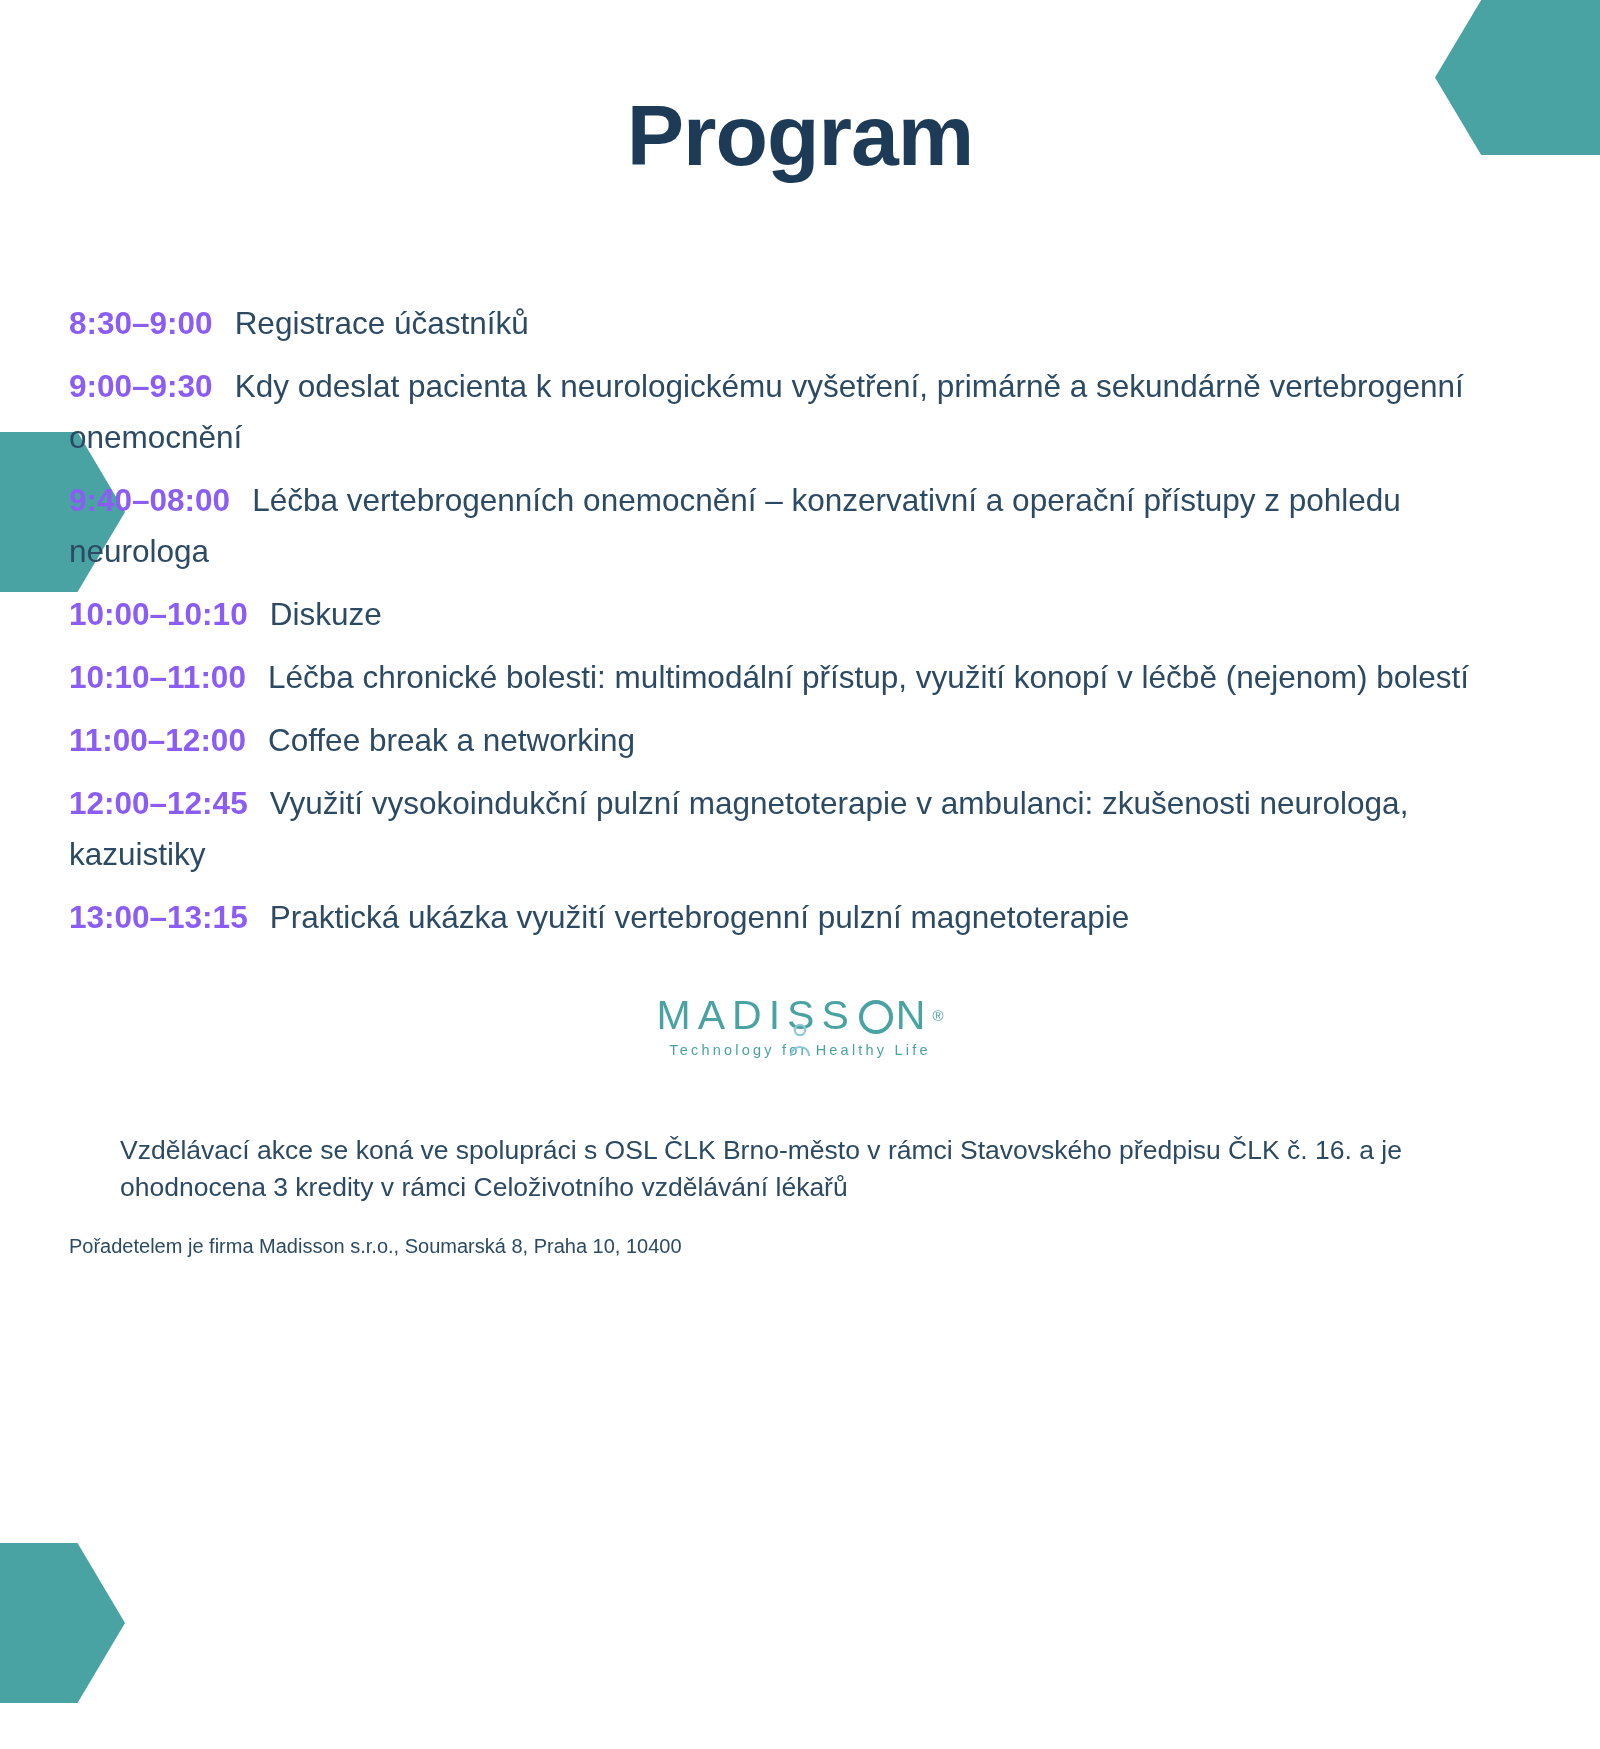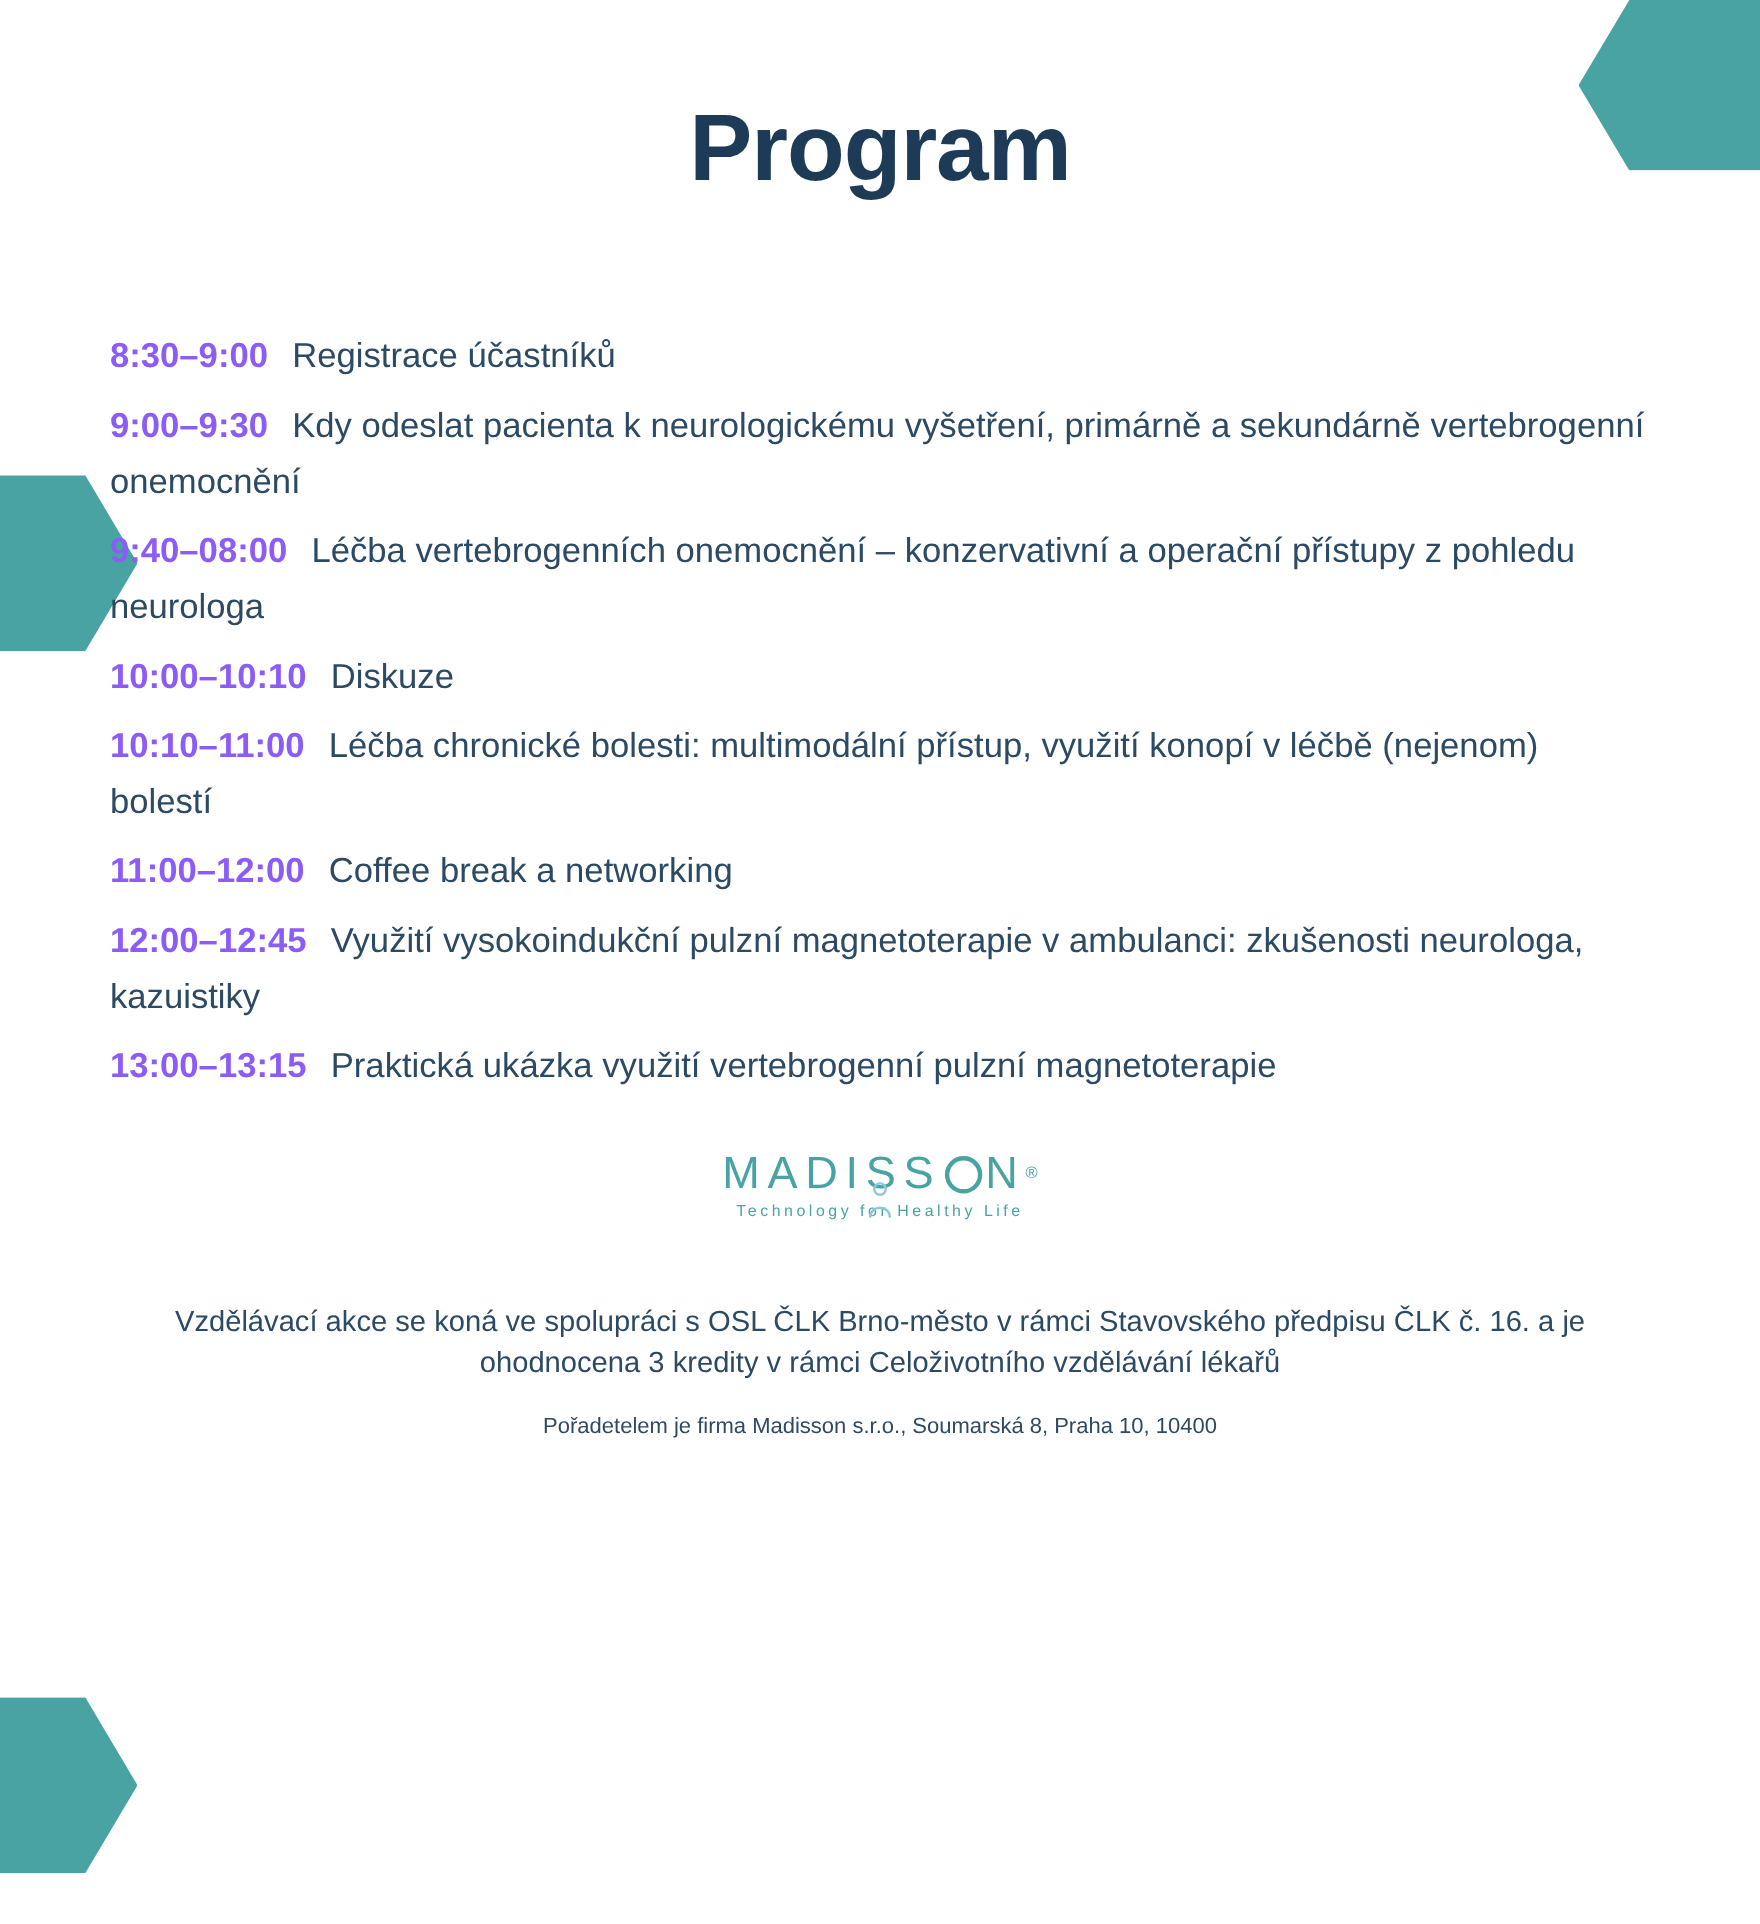--- a/index.html
+++ b/index.html
@@ -41,21 +41,21 @@
     top: 1543px;
     left: 0;
     width: 125px;
     height: 160px;
     clip-path: polygon(0% 0%, 62% 0%, 100% 50%, 62% 100%, 0% 100%);
   }
 
   .page {
     position: relative;
     z-index: 2;
-    padding: 0 100px;
+    padding: 0 69px;
   }
 
   
   .title {
     text-align: center;
     font-size: 86px;
     font-weight: 700;
     letter-spacing: -1px;
     color: #1d3b57;
     margin: 92px 0 0 0;
@@ -132,21 +132,21 @@
   .logo-person {
     position: absolute;
     left: 50%;
     transform: translateX(-50%);
     top: 28px;
   }
 
   
   .footer {
     margin-top: 74px;
-    text-align: center;
+    text-align: left;
   }
   .footer-main {
     font-size: 26.5px;
     line-height: 1.38;
     color: #2c4a63;
     max-width: 1360px;
     margin: 0 auto;
   }
   .footer-sub {
     margin-top: 30px;

